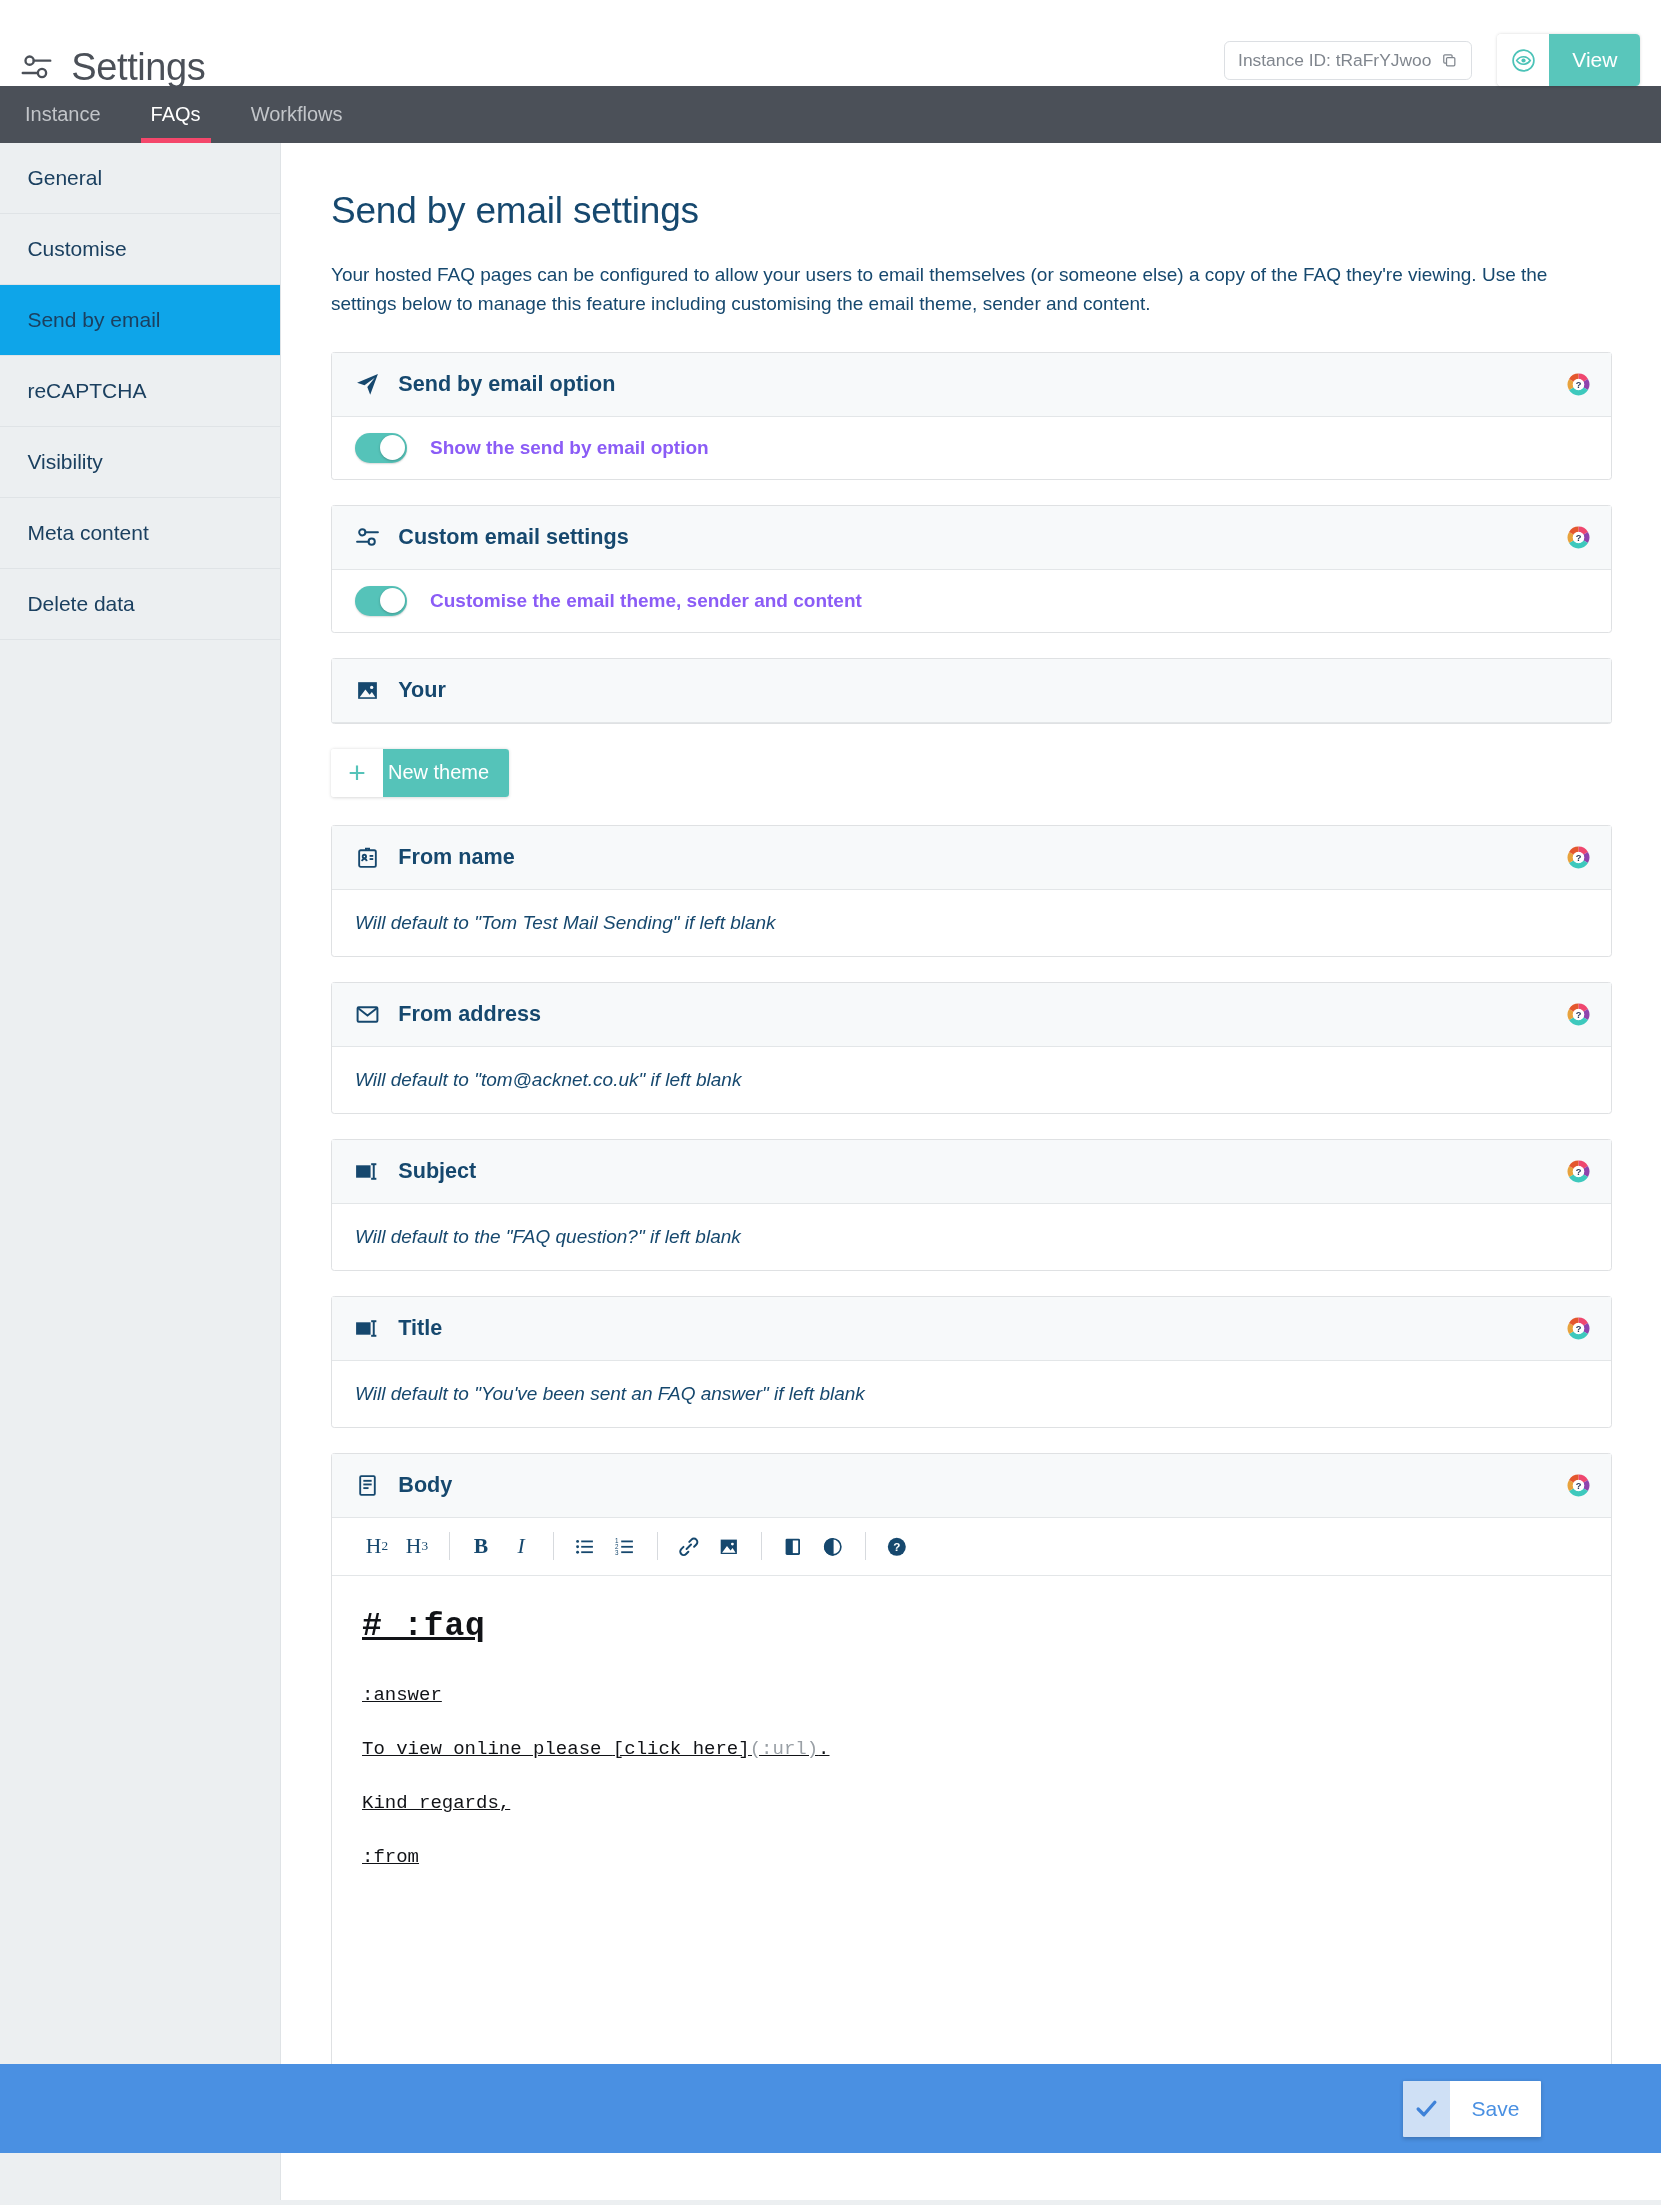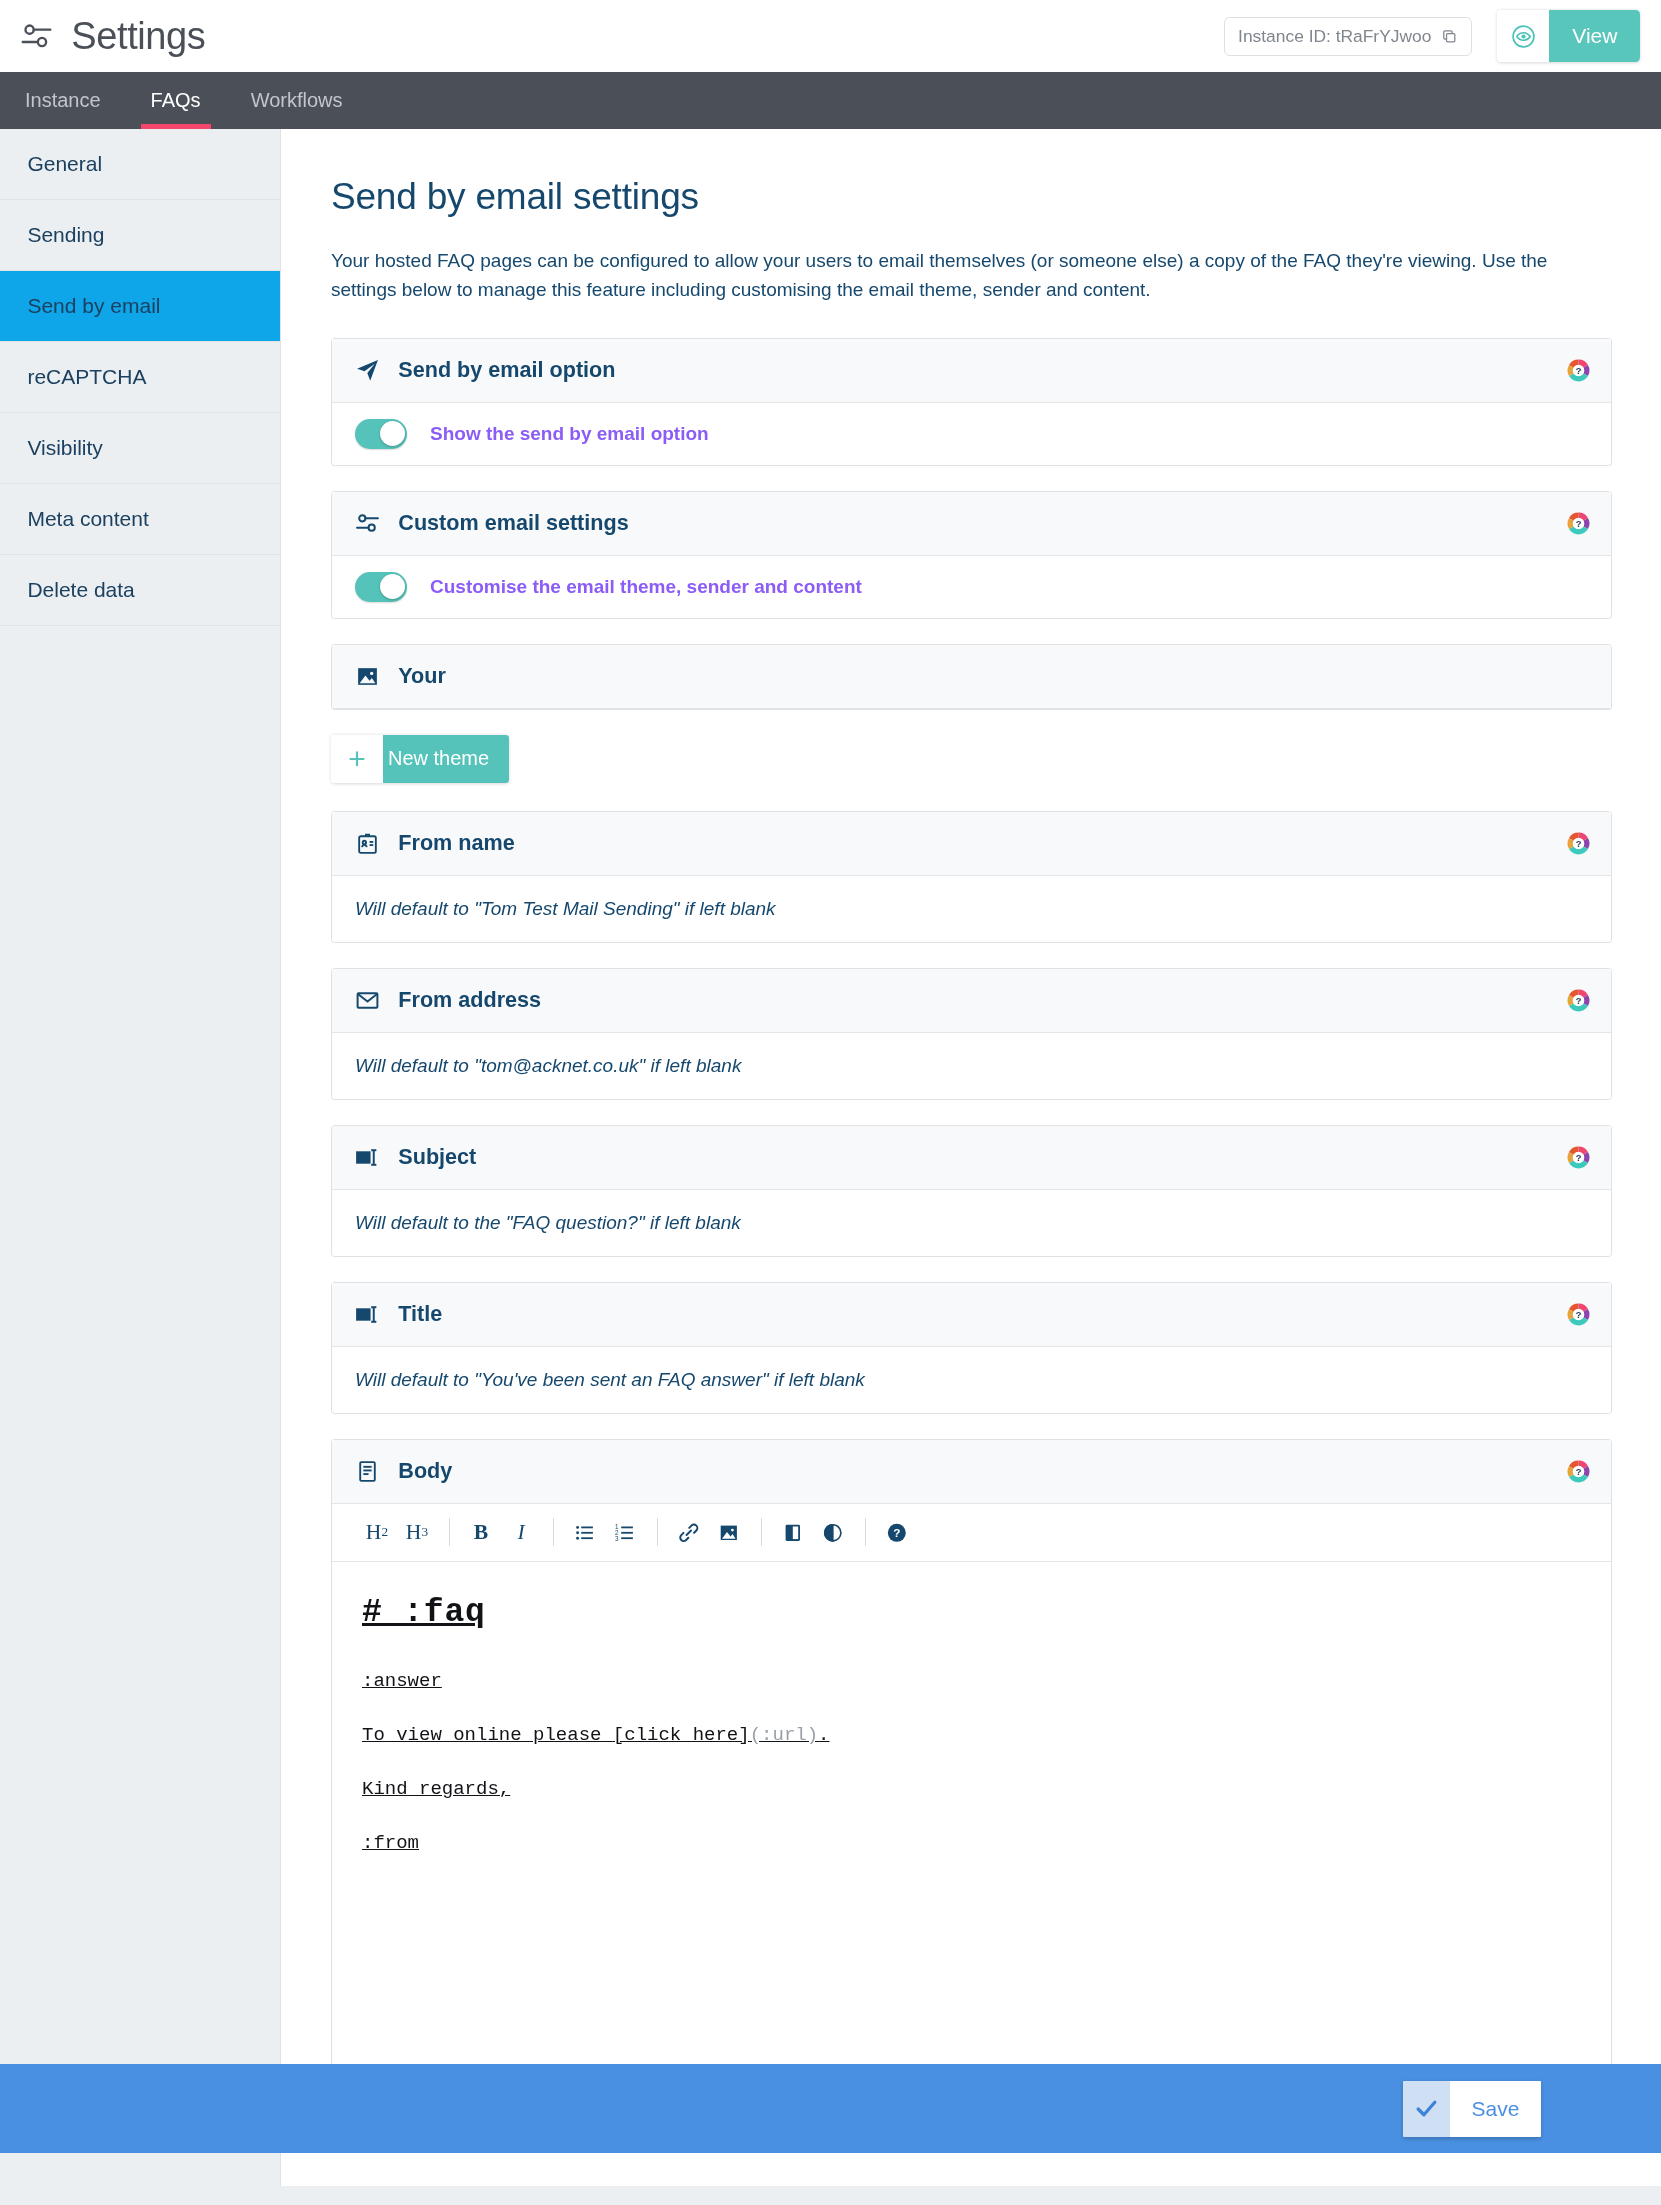--- a/index.html
+++ b/index.html
@@ -6,24 +6,24 @@
   html, body {
     width: 1662px;
     background: #eceff1;
     font-family: "Liberation Sans", sans-serif;
     -webkit-font-smoothing: antialiased;
   }
   body { width: 1662px; min-height: 2205px; position: relative; }
 
   
   .topbar {
-    height: 72px;
+    height: 86px;
     background: #ffffff;
     display: flex;
-    align-items: center;
+    align-items: flex-end;
     padding: 0 0 0 20px;
     position: relative;
   }
   .brand { display: flex; align-items: center; gap: 18.3px; }
   .brand-icon { width: 33px; height: 33px; color: #4b5058; flex: 0 0 auto; }
   .brand-title {
     font-size: 38px;
     font-weight: 400;
     color: #4b5058;
     letter-spacing: -0.4px;
@@ -364,21 +364,21 @@
 <div class="tabstrip">
   <div class="tab">Instance</div>
   <div class="tab active">FAQs</div>
   <div class="tab">Workflows</div>
 </div>
 
 <div class="layout">
 
   <div class="sidebar">
     <div class="side-item">General</div>
-    <div class="side-item">Sending</div>
+    <div class="side-item">Customise</div>
     <div class="side-item active">Send by email</div>
     <div class="side-item">reCAPTCHA</div>
     <div class="side-item">Visibility</div>
     <div class="side-item">Meta content</div>
     <div class="side-item">Delete data</div>
   </div>
 
   <div class="content">
 
     <h1 class="page-title">Send by email settings</h1>

